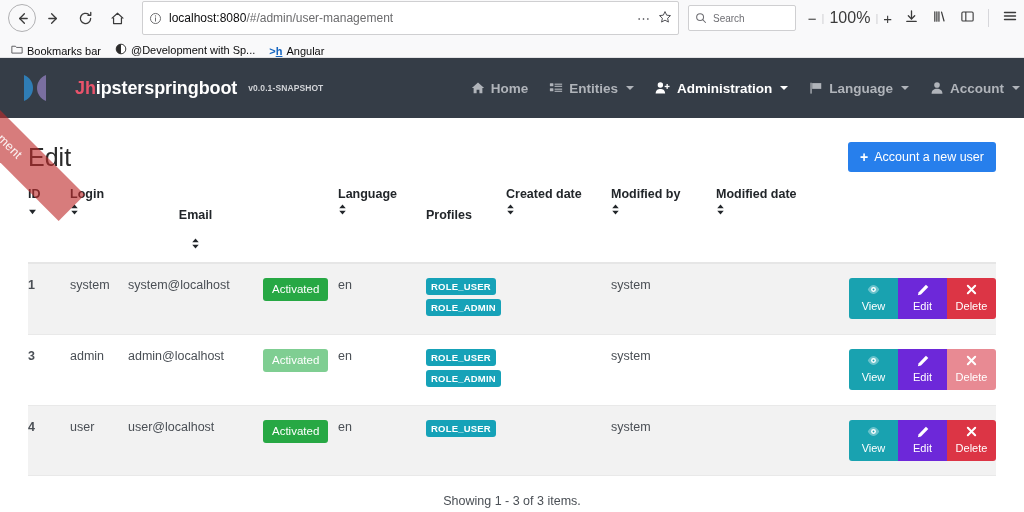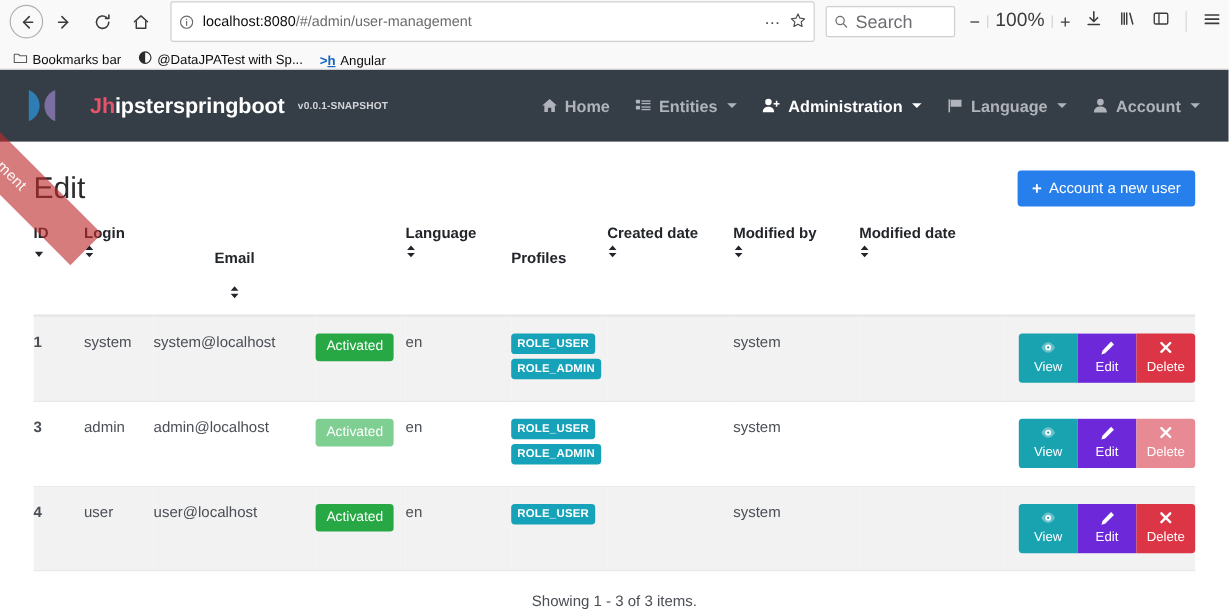--- a/index.html
+++ b/index.html
@@ -57,21 +57,21 @@
   .searchbar {
     width: 152px; height: 26px;
     margin-left: 9px;
     background: #ffffff;
     border: 1px solid #cfcfd1;
     border-radius: 2px;
     display: flex; align-items: center;
     padding: 0 6px;
   }
   .searchbar .s-icon { margin-right: 6px; display:flex; }
-  .searchbar .s-ph { font-size: 15px; color: #6e6e73; }
+  .searchbar .s-ph { font-size: 10px; color: #6e6e73; }
 
   .zoom-group {
     display: flex; align-items: center; margin-left: 12px;
     font-size: 11px; color: #3b3b3b;
   }
   .zoom-group .zsep { color: #d0d0d2; padding: 0 5px; }
   .zoom-group .minus, .zoom-group .plus { font-size: 15px; line-height: 1; }
   .zoom-pct { font-size: 16px; }
 
   .chrome-icons { display: flex; align-items: center; gap: 13px; margin-left: 12px; color: #3b3b3b; }
@@ -88,21 +88,21 @@
   .bm { display: flex; align-items: center; gap: 4px; padding: 0 7px; white-space: nowrap; }
   .bm-angular-ico { color:#1565c0; font-weight:bold; font-size: 11px; }
 
   
   #app { position: relative; width: 1024px; height: 454px; overflow: hidden; background: #fff; }
 
   .navbar {
     height: 60px;
     background: #353d47;
     display: flex; align-items: center;
-    padding: 0 24px 0 20px;
+    padding: 0 4px 0 20px;
     position: relative;
     z-index: 2;
   }
   .brand { display: flex; align-items: center; gap: 9px; }
   .brand-logo { width: 46px; height: 34px; position: relative; }
   .brand-name { font-size: 18px; font-weight: bold; color: #ffffff; letter-spacing: -0.1px; }
   .brand-name .jh { color: #e8536b; }
   .brand-ver { font-size: 8.5px; font-weight: bold; color: #d2d4d8; letter-spacing: 0.1px; margin-left: 2px; }
 
   .nav-menu { margin-left: auto; display: flex; align-items: center; gap: 21px; }
@@ -340,21 +340,21 @@
       </span>
       <span>Bookmarks bar</span>
     </div>
     <div class="bm">
       <span>
         <svg width="12" height="12" viewBox="0 0 14 14" fill="none">
           <circle cx="7" cy="7" r="5.6" fill="#ffffff" stroke="#2b2b2b" stroke-width="1.1"></circle>
           <path d="M7 1.4 A5.6 5.6 0 0 0 7 12.6 Z" fill="#2b2b2b"></path>
         </svg>
       </span>
-      <span>@DataJPATest with Sp...</span>
+      <span>@Development with Sp...</span>
     </div>
     <div class="bm">
       <span class="bm-angular-ico">&gt;<u>h</u></span>
       <span>Angular</span>
     </div>
   </div>
 </div>
 
 <div id="app">
 

